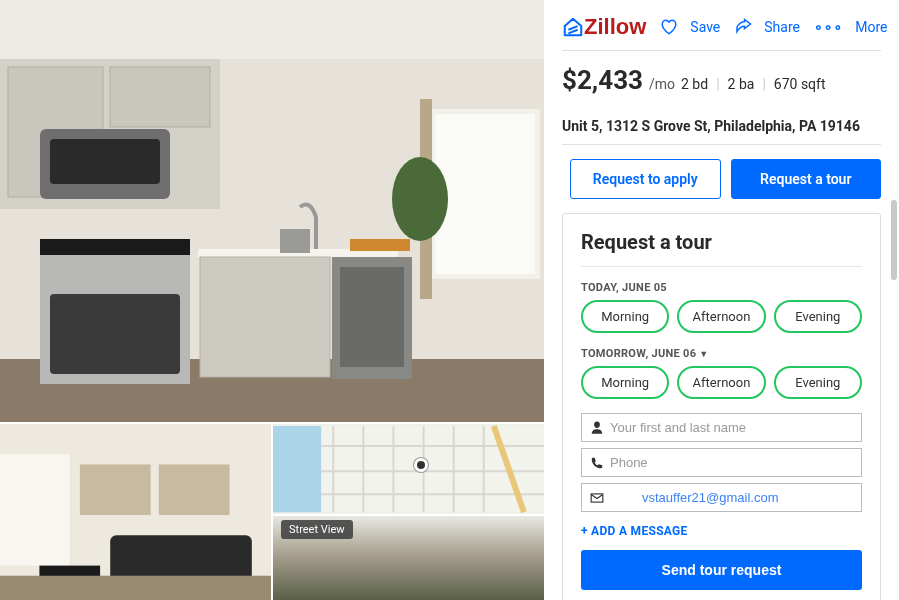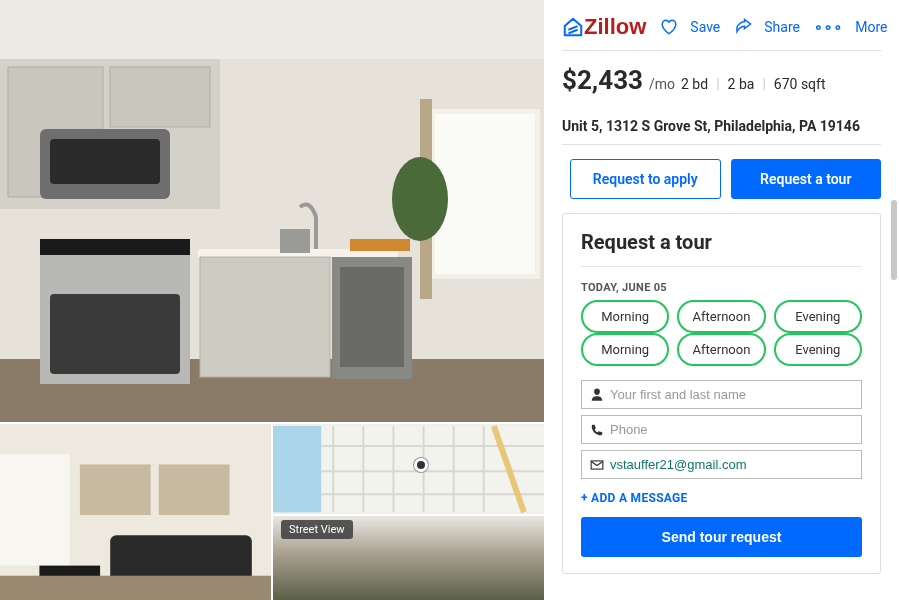--- a/index.html
+++ b/index.html
@@ -173,20 +173,21 @@
     <div class="tour-box">
       <div class="tour-title">Request a tour</div>
 
       <div class="date-label">TODAY, JUNE 05</div>
       <div class="pill-row">
         <div class="pill">Morning</div>
         <div class="pill">Afternoon</div>
         <div class="pill">Evening</div>
       </div>
 
+      <div class="date-label"><span>TOMORROW, JUNE 06</span> <span class="caret">▼</span></div>
       <div class="pill-row">
         <div class="pill">Morning</div>
         <div class="pill">Afternoon</div>
         <div class="pill">Evening</div>
       </div>
 
       <div class="form-fields">
         <div class="field">
           <svg viewBox="0 0 24 24">
               <path d="M12 12 C15 12 17 9 17 6 C17 3 15 1 12 1 C9 1 7 3 7 6 C7 9 9 12 12 12 Z M3 22 C3 16 7 14 12 14 C17 14 21 16 21 22 Z" fill="#333"></path>
@@ -197,21 +198,21 @@
           <svg viewBox="0 0 24 24">
               <path d="M5 3 C4 3 3 4 3 5 C3 14 10 21 19 21 C20 21 21 20 21 19 L21 16 L15 14 L13 16 C11 15 9 13 8 11 L10 9 L8 3 Z" fill="#333"></path>
             </svg>
           <input placeholder="Phone" style="">
         </div>
         <div class="field">
           <svg viewBox="0 0 24 24">
               <rect x="2" y="5" width="20" height="14" fill="none" stroke="#333" stroke-width="2"></rect>
               <path d="M2 6 L12 13 L22 6" fill="none" stroke="#333" stroke-width="2"></path>
             </svg>
-          <input style="color: #0f766e;" value="vstauffer21@gmail.com">
+          <input style="color: #3b82f6; margin-left: 32px;" value="vstauffer21@gmail.com">
         </div>
       </div>
 
       <div class="add-msg">+ ADD A MESSAGE</div>
       <button class="send-btn">Send tour request</button>
     </div>
 
     <div class="scrollbar"></div>
   </div>
 </div>

